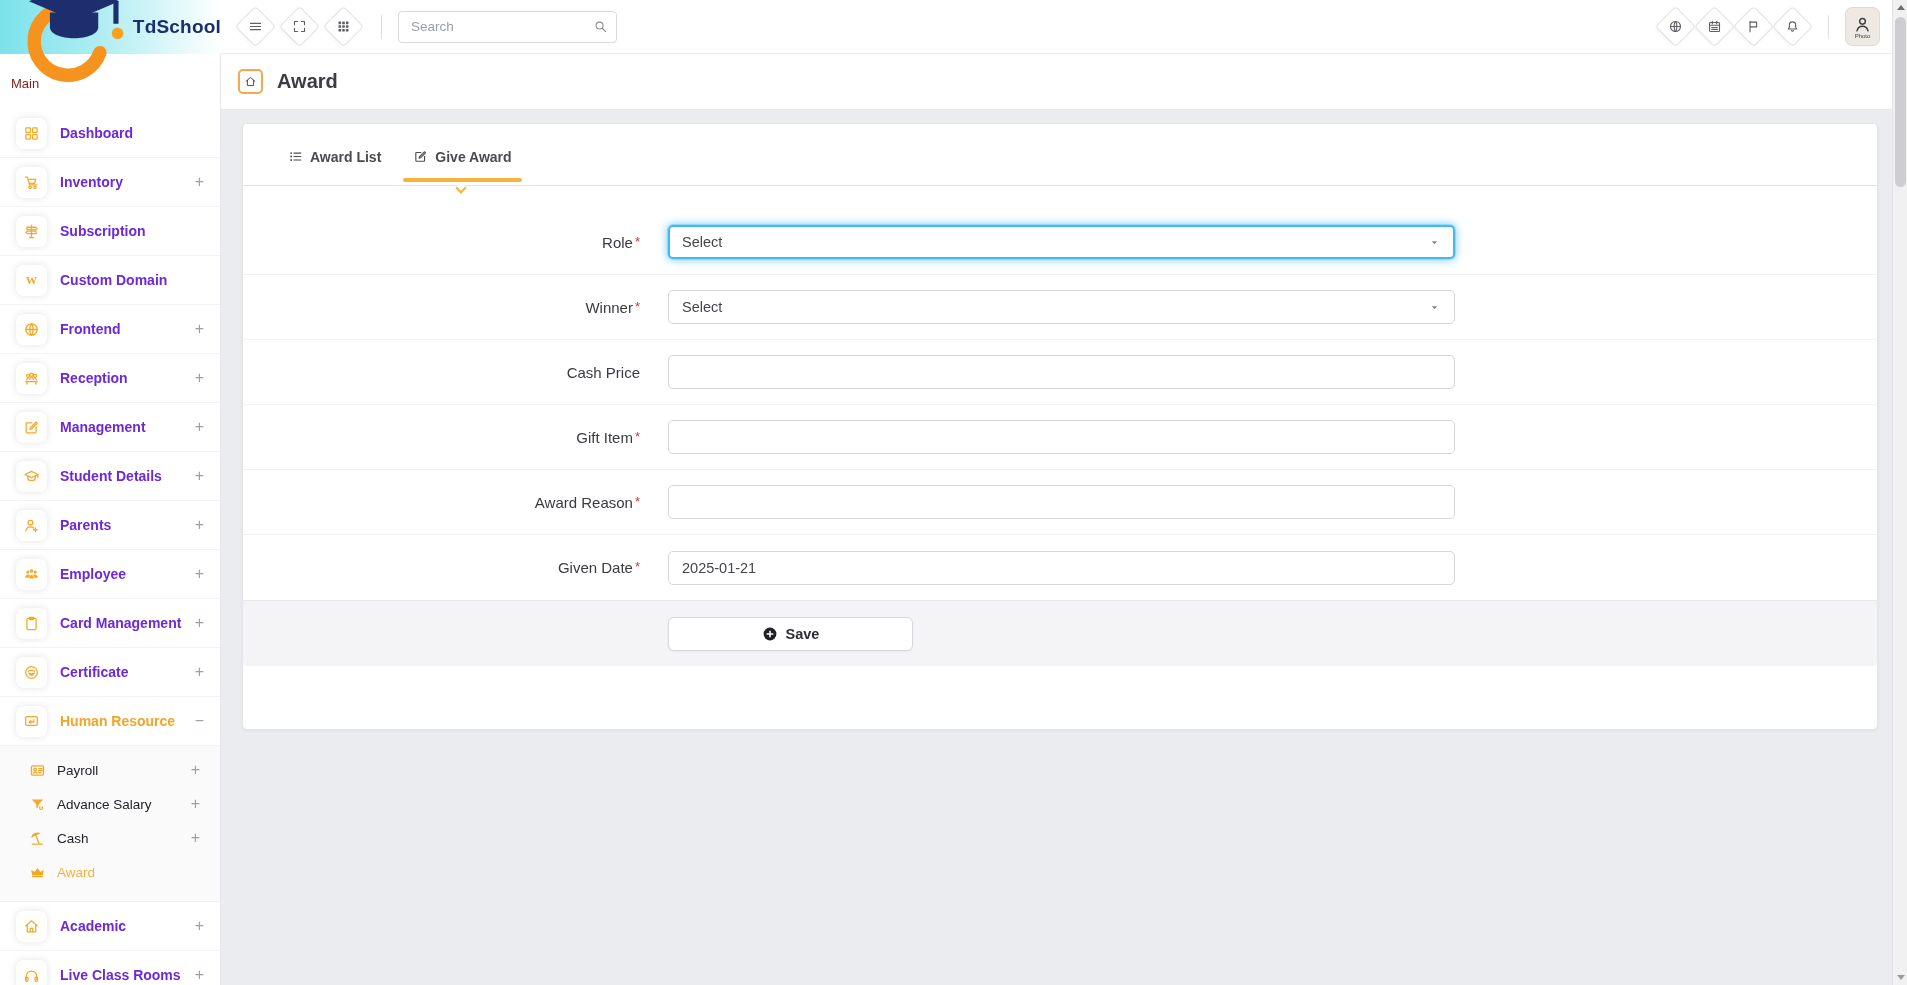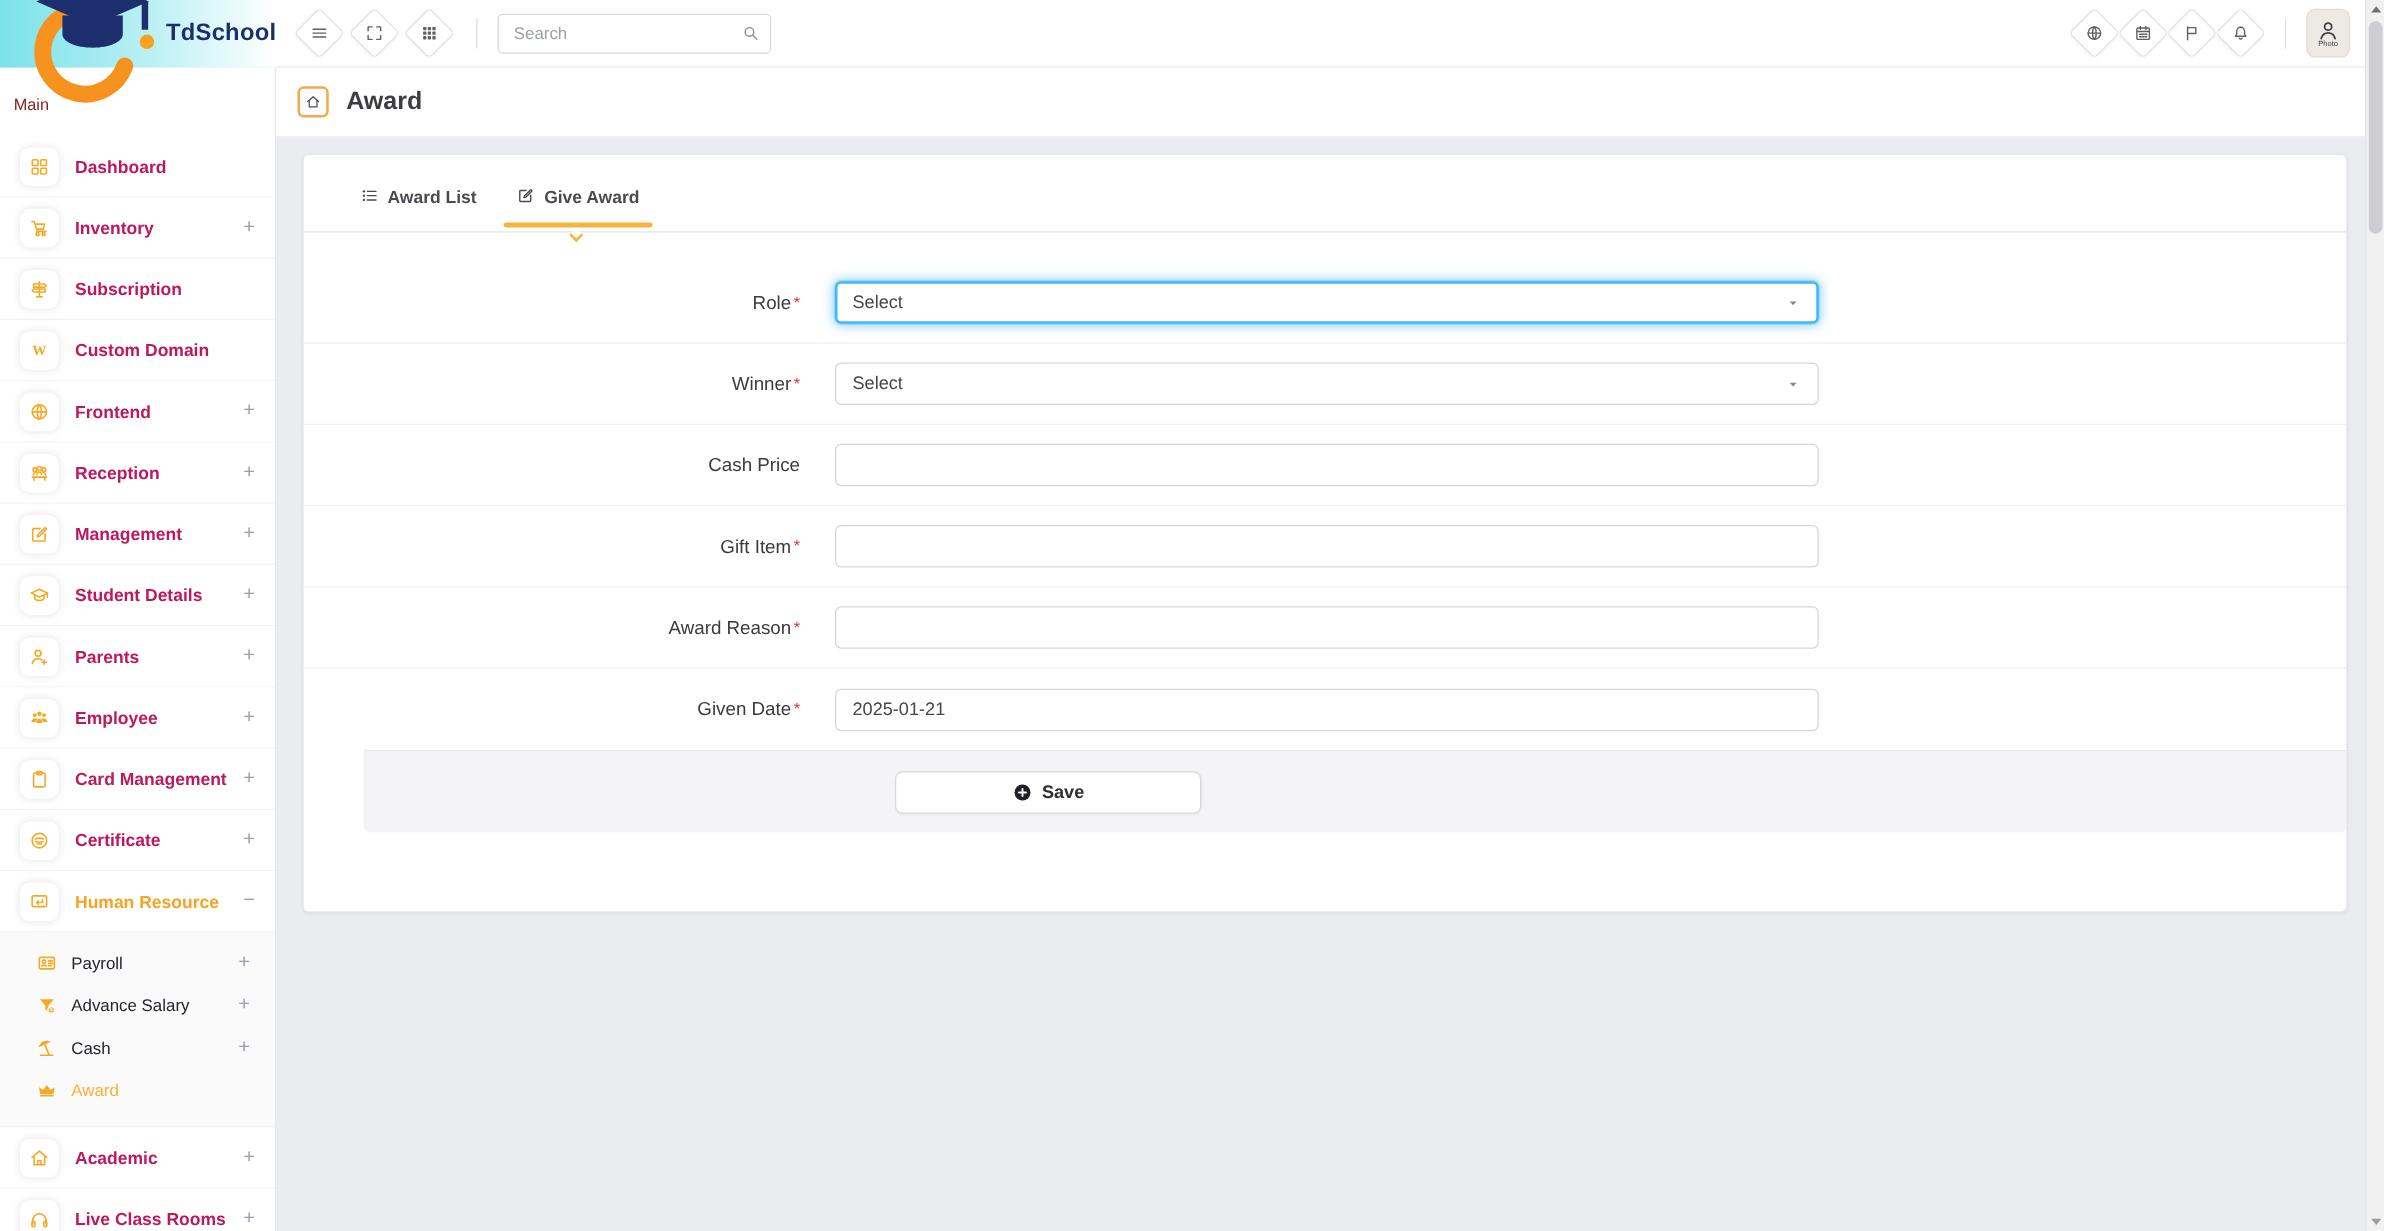--- a/index.html
+++ b/index.html
@@ -27,21 +27,21 @@
   .avatar { width:35px; height:39px; background:#efe9e4; border:1px solid #e2dad2; border-radius:7px; display:flex; flex-direction:column; align-items:center; justify-content:center; cursor:pointer; }
   .avatar .av-ic { width:19px; height:19px; color:#3d3d42; }
   .avatar-caption { font-size:6px; color:#3d3d42; margin-top:-1px; }
 
   
   .sidebar { position:absolute; left:0; top:54px; width:221px; bottom:0; background:#fff; border-right:1px solid #e7e7ea; overflow:hidden; }
   .section-label { height:55px; padding:22px 0 0 11px; font-size:13px; color:#7f1d1d; }
   .side-item { height:49px; display:flex; align-items:center; padding:0 16px; border-bottom:1px solid #f3f3f5; cursor:pointer; background:#fff; }
   .icon-box { width:31px; height:31px; border-radius:8px; background:#fff; box-shadow:0 0 7px rgba(40,40,60,.13); display:flex; align-items:center; justify-content:center; color:#f7a823; flex:none; }
   .icon-box .svg-icon, .sub-icon { width:17px; height:17px; display:block; }
-  .side-label { margin-left:13px; font-weight:700; font-size:14px; color:#be185d; white-space:nowrap; }
+  .side-label { margin-left:13px; font-weight:700; font-size:14px; color:#6d28d9; white-space:nowrap; }
   .side-item.active .side-label { color:var(--accent); }
   .expander { margin-left:auto; color:#98a0aa; font-size:16px; font-weight:400; }
   .submenu { background:#fafafb; border-bottom:1px solid #f0f0f2; padding:7px 0 12px; }
   .sub-item { height:34px; display:flex; align-items:center; padding:0 20px 0 29px; cursor:pointer; }
   .sub-icon { color:#f7a823; flex:none; }
   .sub-label { margin-left:11px; font-weight:400; font-size:13.5px; color:#23232b; white-space:nowrap; }
   .sub-item.active .sub-label { color:#f7b239; }
 
   
   .breadcrumb { position:absolute; left:221px; top:54px; right:15px; height:56px; background:#fff; border-bottom:1px solid #e9e9ec; display:flex; align-items:center; padding-left:17px; }
@@ -60,21 +60,21 @@
   .form { padding-top:24px; }
   .frow { height:65px; display:flex; align-items:center; border-bottom:1px solid #f1f1f4; }
   .frow:last-child { border-bottom:none; }
   .flabel { width:425px; text-align:right; padding-right:28px; font-size:15px; font-weight:500; color:#3a3a40; }
   .req { color:var(--req); font-size:13px; vertical-align:top; margin-left:2px; }
   .fcontrol { width:787px; }
   .ctl { width:100%; height:34px; border:1px solid #d5d6da; border-radius:5px; background:#fff; display:flex; align-items:center; justify-content:space-between; padding:0 13px; font-size:14.5px; color:#45454c; cursor:pointer; }
   .ctl.inputlike { cursor:text; }
   .ctl .caret { width:13px; height:13px; color:#84848c; flex:none; }
   .ctl.focused { border:2px solid var(--focus); box-shadow:0 0 0 1px rgba(77,184,244,.3), 0 0 9px 1px rgba(77,184,244,.7); padding:0 12px; }
-  .card-footer { height:66px; background:#f4f4f6; border-top:1px solid #e7e7ea; border-radius:0 0 5px 5px; display:flex; align-items:center; padding-left:425px;margin-left:48px; }
+  .card-footer { height:66px; background:#f4f4f6; border-top:1px solid #e7e7ea; border-radius:0 0 5px 5px; display:flex; align-items:center; padding-left:425px; }
   .save-btn { width:245px; height:34px; background:#fff; border:1px solid #d8d8dc; border-radius:6px; display:flex; align-items:center; justify-content:center; gap:8px; font-size:14.5px; font-weight:700; color:#2e2e33; font-family:"Liberation Sans",sans-serif; cursor:pointer; box-shadow:0 1px 2px rgba(0,0,0,.05); }
   .save-btn .svg-icon { width:16px; height:16px; color:#1f1f24; }
 
   
   .scrollbar { position:absolute; right:0; top:0; width:15px; height:985px; background:#f1f1f2; border-left:1px solid #e3e3e6; }
   .sb-arrow { position:absolute; left:0; width:15px; height:15px; display:flex; align-items:center; justify-content:center; }
   .sb-arrow.up { top:0; } .sb-arrow.down { bottom:0; }
   .tri-up { width:0; height:0; border-left:4px solid transparent; border-right:4px solid transparent; border-bottom:5px solid #6f6f75; }
   .tri-down { width:0; height:0; border-left:4px solid transparent; border-right:4px solid transparent; border-top:5px solid #9a9aa0; }
   .sb-thumb { position:absolute; left:2px; top:17px; width:11px; height:170px; background:#cdcdd2; border-radius:6px; }

